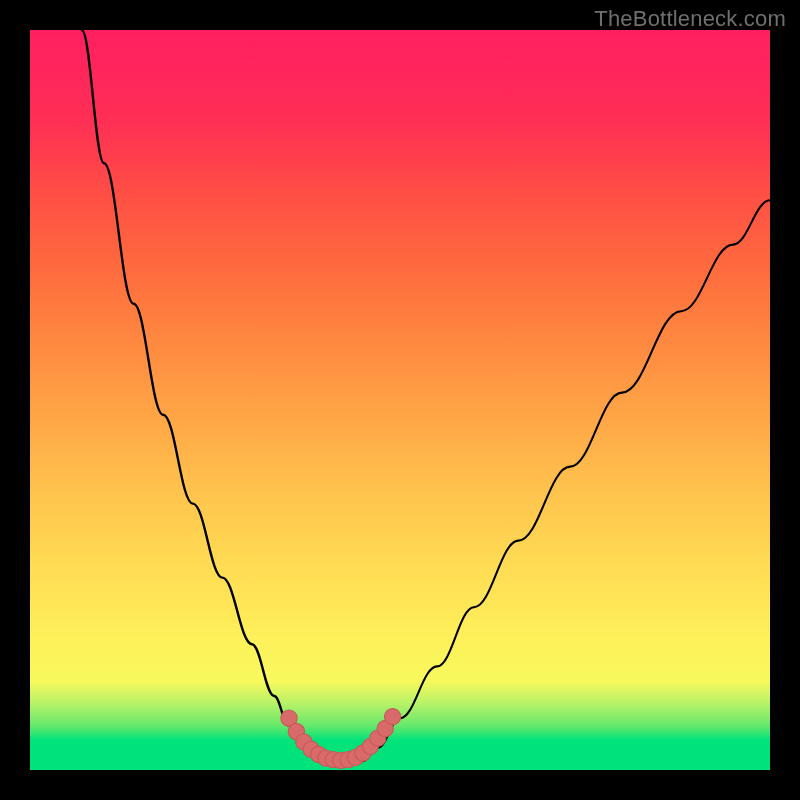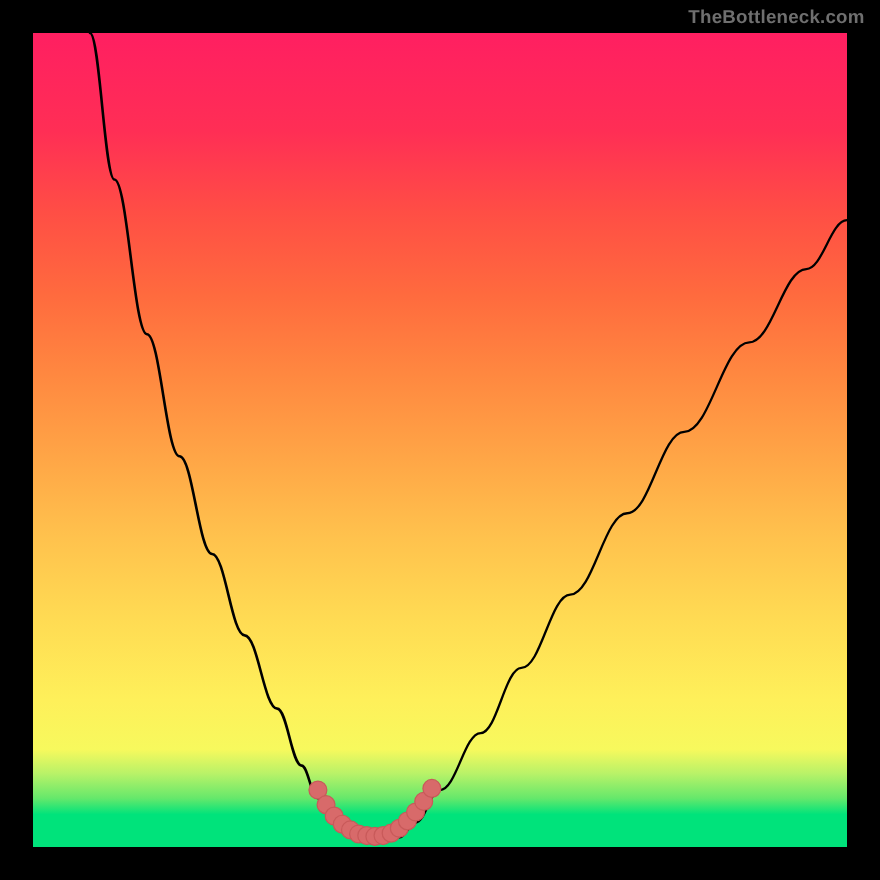--- a/index.html
+++ b/index.html
@@ -14,22 +14,22 @@
   .frame {
     position: relative;
     width: 800px;
     height: 800px;
   }
   .watermark {
     position: absolute;
     top: 6px;
     right: 14px;
     color: #6f6f6f;
-    font-size: 17px;
-    font-weight: 700;
+    font-size: 22px;
+    font-weight: 400;
     letter-spacing: 0.2px;
     z-index: 20;
   }
   .plot-bg {
     position: absolute;
     top: 30px;
     left: 30px;
     width: 740px;
     height: 740px;
     background: linear-gradient(

